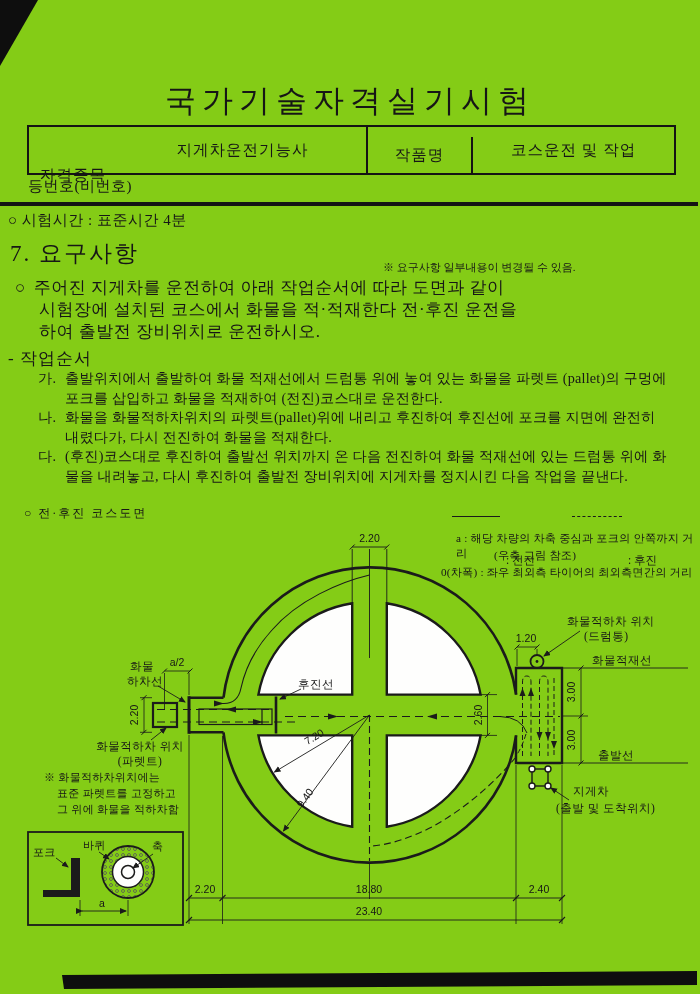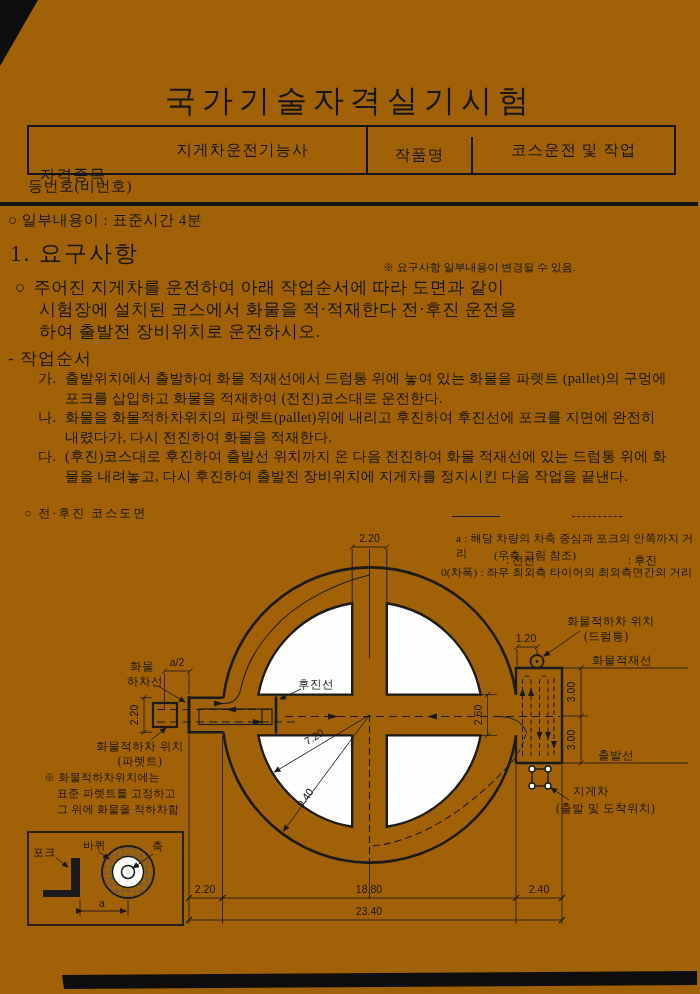--- a/index.html
+++ b/index.html
@@ -1,16 +1,16 @@
 <!DOCTYPE html>
 <html><head>
 <meta charset="utf-8">
 <style>
   html,body{margin:0;padding:0;background:#e8e8e4;}
-  .page{position:relative;width:700px;height:994px;background:#a16207;overflow:hidden;
+  .page{position:relative;width:700px;height:994px;background:#84cc16;overflow:hidden;
         font-family:"Liberation Serif","DejaVu Serif",serif;color:#161616;}
   .abs{position:absolute;}
   
   .corner-wedge{left:0;top:0;width:38px;height:66px;background:#0e0e0e;
                 clip-path:polygon(0 0,100% 0,0 100%);}
   
   .title{left:0;top:80px;width:700px;text-align:center;font-size:31px;letter-spacing:6px;font-weight:500;}
   
   .htable{left:27px;top:125px;width:645px;height:46px;display:flex;border:2.5px solid #141414;}
   .htable .cell{display:flex;align-items:center;justify-content:center;font-size:15.5px;letter-spacing:1px;}
@@ -52,23 +52,23 @@
 
   <div class="abs htable">
     <div class="cell c1">자격종목</div>
     <div class="cell c2">지게차운전기능사</div>
     <div class="cell c3">작품명</div>
     <div class="cell c4">코스운전 및 작업</div>
   </div>
 
   <div class="abs idline">등번호(비번호)</div>
   <div class="abs thickrule"></div>
-  <div class="abs examtime">○ 일부내용이 : 표준시간 4분</div>
-
-  <div class="abs reqhead">1. 요구사항</div>
+  <div class="abs examtime">○ 시험시간 : 표준시간 4분</div>
+
+  <div class="abs reqhead">7. 요구사항</div>
   <div class="abs reqnote">※ 요구사항 일부내용이 변경될 수 있음.</div>
 
   <div class="abs intro">
     <div><span class="b">○</span><span>주어진 지게차를 운전하여 아래 작업순서에 따라 도면과 같이</span></div>
     <div class="cont">시험장에 설치된 코스에서 화물을 적·적재한다 전·후진 운전을</div>
     <div class="cont">하여 출발전 장비위치로 운전하시오.</div>
   </div>
 
   <div class="abs workhead">- 작업순서</div>
 

